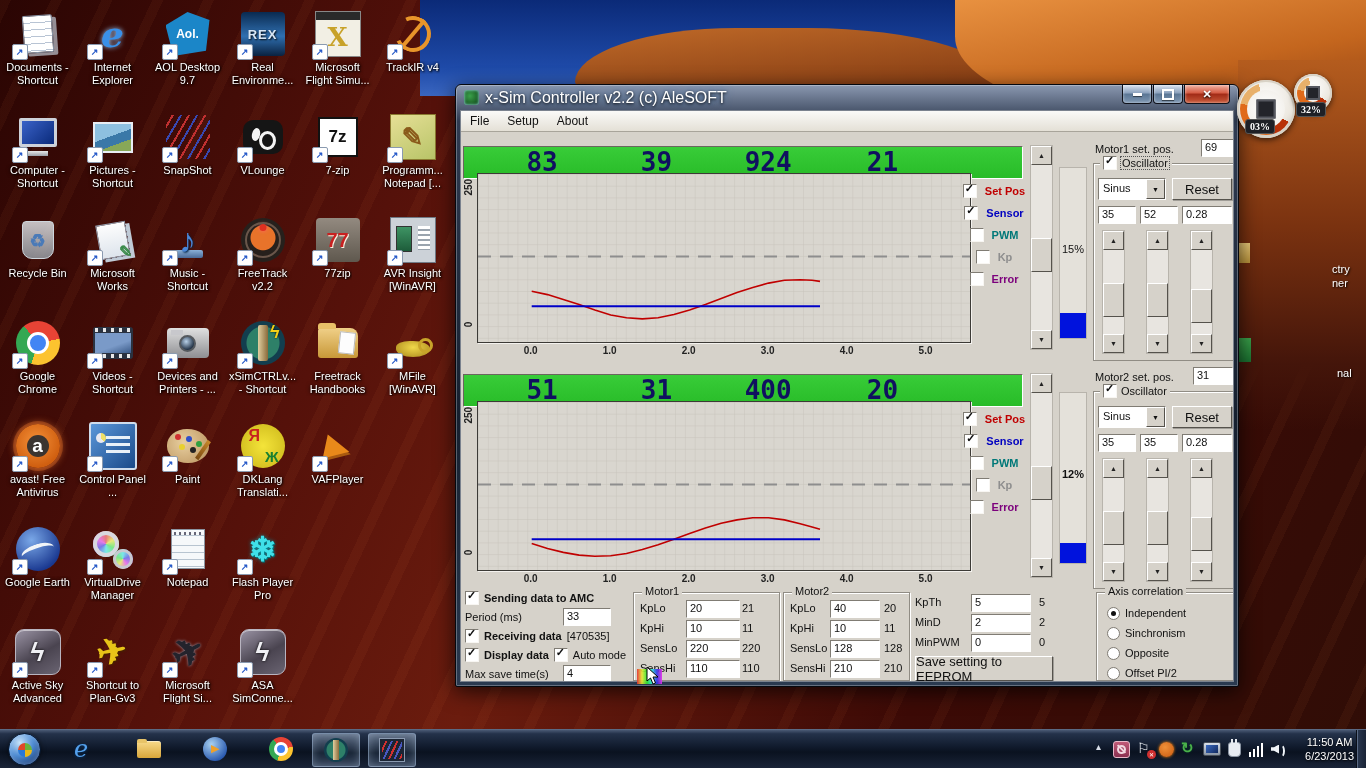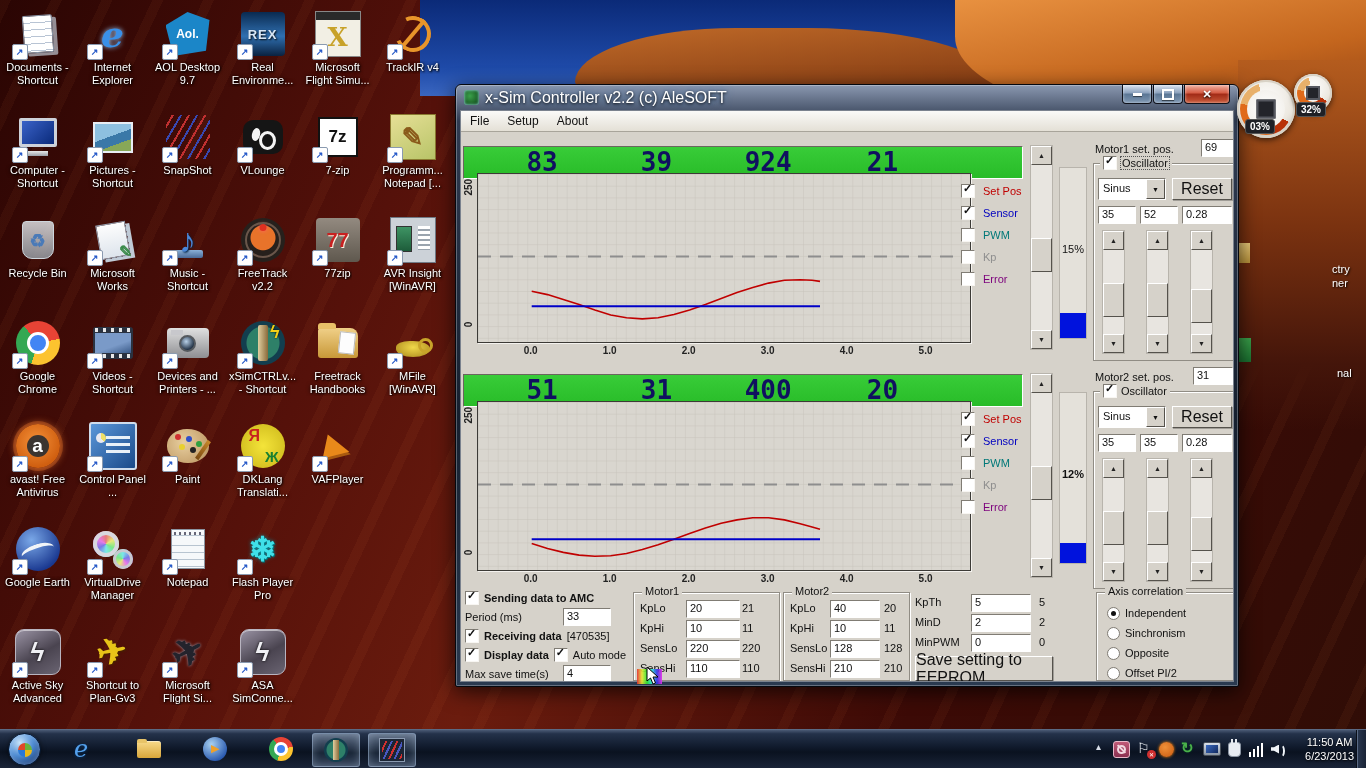--- a/index.html
+++ b/index.html
@@ -165,31 +165,31 @@
   
   .chart{position:absolute;left:0;top:38px;width:522px;height:188px;}
   .plot{position:absolute;left:14px;top:0;width:492px;height:168px;border:1px solid #3c3a36;
     background:#d9d6cf;box-shadow:1px 1px 0 #f4f2ee;}
   .plot svg{display:block;}
   .ylab{position:absolute;left:-3px;width:16px;text-align:center;font-size:10px;font-weight:bold;
     transform:rotate(-90deg);color:#222;}
   .xtick{position:absolute;top:172px;width:26px;text-align:center;font-size:10px;font-weight:bold;color:#222;}
   
   .scopecol{position:absolute;left:498px;top:45px;width:66px;}
-  .scoperow{display:flex;align-items:center;gap:8px;height:22px;font-size:11px;font-weight:normal;}
+  .scoperow{display:flex;align-items:center;gap:8px;height:22px;font-size:11px;font-weight:bold;justify-content:center;}
   
   .cb{width:12px;height:12px;background:#fff;border:1px solid;border-color:#807c74 #f8f6f2 #f8f6f2 #807c74;
     display:inline-block;position:relative;flex:none;}
   .cb.checked::after{content:"\2713";position:absolute;left:1px;top:-3px;font-size:11px;font-weight:bold;color:#111;}
   .rb{width:11px;height:11px;border-radius:50%;background:#fff;border:1px solid #807c74;position:relative;flex:none;}
   .rb.sel::after{content:"";position:absolute;inset:3px;background:#111;border-radius:50%;}
   .field{position:absolute;background:#fff;border:1px solid;border-color:#807c74 #fff #fff #807c74;
     font-size:11px;padding:1px 3px;height:14px;color:#111;}
   .btn{position:absolute;background:#d6d2ca;border:1px solid;border-color:#fff #55524c #55524c #fff;
-    box-shadow:1px 1px 0 rgba(0,0,0,.25);font-size:16px;display:flex;align-items:center;justify-content:center;color:#111;}
+    box-shadow:1px 1px 0 rgba(0,0,0,.25);font-size:13px;display:flex;align-items:center;justify-content:center;color:#111;}
   .gbox{position:absolute;border:1px solid #908c84;box-shadow:inset 1px 1px 0 #fff,1px 1px 0 #fff;}
   .gtitle{position:absolute;top:-8px;left:8px;background:#d6d2ca;padding:0 3px;font-size:11px;color:#111;}
   
   .vscroll{position:absolute;width:21px;background:#e8e5e0;border:1px solid #b8b4ac;}
   .sbtn{position:absolute;left:0;right:0;height:17px;background:#d6d2ca;border:1px solid;
     border-color:#fff #55524c #55524c #fff;display:flex;align-items:center;justify-content:center;
     font-size:7px;color:#222;}
   .sbtn.up{top:0;}.sbtn.down{bottom:0;}
   .sthumb{position:absolute;left:0;right:0;height:32px;background:#d6d2ca;border:1px solid;
     border-color:#fff #55524c #55524c #fff;}
@@ -276,21 +276,21 @@
     clip-path:polygon(0 30%,3px 30%,8px 0,8px 100%,3px 70%,0 70%);}
   .tri-volume::after{content:"";position:absolute;right:1px;top:2px;width:7px;height:10px;border:2px solid #f0f4f8;
     border-left:none;border-top-color:transparent;border-bottom-color:transparent;border-radius:50%;}
   .clock{position:absolute;right:12px;top:5px;text-align:center;color:#fff;font-size:11px;line-height:14px;
     text-shadow:0 1px 2px #000;}
   .showdesk{position:absolute;right:0;top:0;width:9px;height:38px;border-left:1px solid #0a0f18;
     background:linear-gradient(90deg,#2a3850,#1a2436);box-shadow:inset 1px 0 0 #5a6a84;}
   
   .gauge{position:absolute;border-radius:50%;z-index:6;
     background:radial-gradient(circle at 50% 35%,#ffffff,#ece8e0 55%,#b8b2a6);
-    box-shadow:0 2px 6px rgba(0,0,0,.65),inset 0 0 0 2px #d8d2c6;}
+    box-shadow:0 2px 6px rgba(0,0,0,.65),inset 0 0 0 2px #d8d2c6;font-family:Liberation Serif, serif;}
   .gauge::before{content:"";position:absolute;inset:3px;border-radius:50%;
     background:conic-gradient(from 120deg,#b83208 0 12%,#e06a1a 12% 45%,#e8b06a 45% 62%,rgba(0,0,0,0) 62%);}
   .gauge::after{content:"";position:absolute;inset:10px;border-radius:50%;background:radial-gradient(#fff,#efece6);}
   .gauge-l{left:1237px;top:80px;width:58px;height:58px;}
   .gauge-s{left:1294px;top:74px;width:38px;height:38px;}
   .chip{position:absolute;left:50%;top:50%;width:15px;height:15px;transform:translate(-50%,-50%);
     background:#23242a;border:2px solid #55575f;z-index:2;}
   .gauge-s .chip{width:10px;height:10px;}
   .gbadge{position:absolute;background:#1e2026;color:#fff;font-size:10px;font-weight:bold;padding:1px 4px;
     border-radius:3px;border:1px solid #555;z-index:3;}

